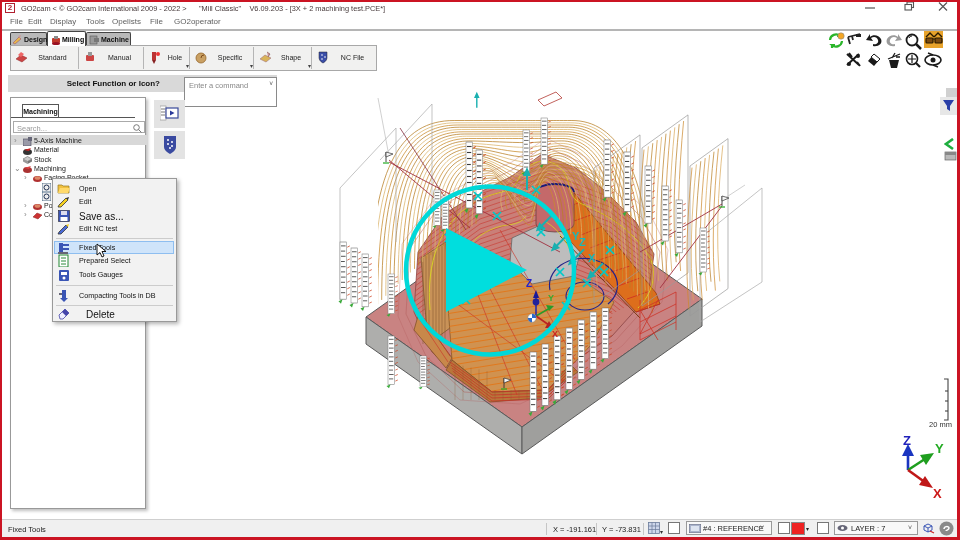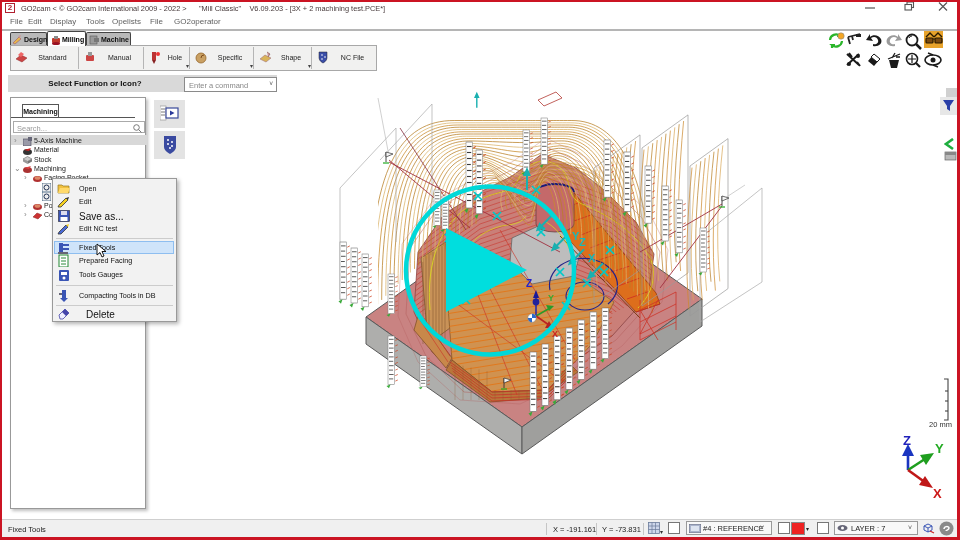--- a/index.html
+++ b/index.html
@@ -479,22 +479,22 @@
 <line x1="10" y1="10" x2="14" y2="14" stroke="#1a1a1a" stroke-width="2.2"></line>
 </g>
 <g transform="translate(99,22)">
 <ellipse cx="8" cy="7" rx="8" ry="5" fill="none" stroke="#1a1a1a" stroke-width="1.6"></ellipse>
 <circle cx="8" cy="7" r="2.5" fill="#1a1a1a"></circle>
 <path d="M3,0 L8,2 M13,14 L8,12" stroke="#1a1a1a" stroke-width="1.4"></path>
 </g>
 </svg>
 
 <div class="abs" style="left:8px;top:75px;width:269px;height:17px;background:#d9d9d9"></div>
-<div class="abs" style="left:30px;top:79px;width:130px;text-align:center;font-size:8px;font-weight:bold;color:#111">Select Function or Icon?</div>
-<div class="abs" style="left:184px;top:77px;width:93px;height:15px;background:#fff;border:1px solid #8a8a8a;font-size:7.5px;color:#888">
+<div class="abs" style="left:30px;top:79px;width:130px;text-align:right;font-size:8px;font-weight:bold;color:#111">Select Function or Icon?</div>
+<div class="abs" style="left:184px;top:77px;width:93px;height:30px;background:#fff;border:1px solid #8a8a8a;font-size:7.5px;color:#888">
     <span class="abs" style="left:4px;top:2.5px">Enter a command</span>
     <span class="abs" style="right:3px;top:2px;color:#555;font-size:6.5px">˅</span>
   </div>
 
 <div class="abs" style="left:154px;top:100px;width:31px;height:28px;background:#e3e3e3"></div>
 <svg class="abs" style="left:160px;top:104px" width="20" height="20">
 <rect x="0" y="2" width="6" height="14" fill="#fff" stroke="#888" stroke-width="0.6"></rect>
 <line x1="1" y1="5" x2="5" y2="5" stroke="#555" stroke-width="0.8"></line>
     <line x1="1" y1="8" x2="5" y2="8" stroke="#555" stroke-width="0.8"></line>
     <line x1="1" y1="11" x2="5" y2="11" stroke="#555" stroke-width="0.8"></line>
@@ -610,21 +610,21 @@
 <svg class="abs" style="left:57px;top:240.5px;z-index:7" width="13" height="13" viewBox="0 0 13 13">
     <rect x="2" y="2" width="4" height="10" fill="#3a55b5"></rect>
     <path d="M6,4 L12,4 M6,8 L12,8" stroke="#3a55b5" stroke-width="2"></path>
     <rect x="1" y="11" width="10" height="2" fill="#667"></rect>
   </svg>
 <div class="abs" style="left:79px;top:242.5px;font-size:7.2px;color:#111;z-index:7">Fixed Tools</div>
 <svg class="abs" style="left:57px;top:254.0px;z-index:7" width="13" height="13" viewBox="0 0 13 13">
     <rect x="2" y="1" width="9" height="12" fill="#fff" stroke="#283" stroke-width="1"></rect>
     <path d="M4,4 L9,4 M4,7 L9,7 M4,10 L9,10" stroke="#2a8a3a" stroke-width="1"></path>
   </svg>
-<div class="abs" style="left:79px;top:256.0px;font-size:7.2px;color:#111;z-index:7">Prepared Facing</div>
+<div class="abs" style="left:79px;top:256.0px;font-size:7.2px;color:#111;z-index:7">Prepared Select</div>
 <svg class="abs" style="left:57px;top:267.5px;z-index:7" width="13" height="13" viewBox="0 0 13 13">
     <rect x="2" y="2" width="10" height="11" rx="1" fill="#3a55b5"></rect>
     <rect x="4" y="4" width="6" height="3" fill="#fff"></rect>
     <circle cx="7" cy="10" r="1.5" fill="#fff"></circle>
   </svg>
 <div class="abs" style="left:79px;top:269.5px;font-size:7.2px;color:#111;z-index:7">Tools Gauges</div>
 <svg class="abs" style="left:57px;top:288.5px;z-index:7" width="13" height="13" viewBox="0 0 13 13">
     <rect x="5" y="1" width="4" height="8" fill="#3a55b5"></rect>
     <path d="M3,9 L11,9 L7,13 Z" fill="#3a55b5"></path>
     <rect x="2" y="4" width="3" height="2" fill="#667"></rect>

